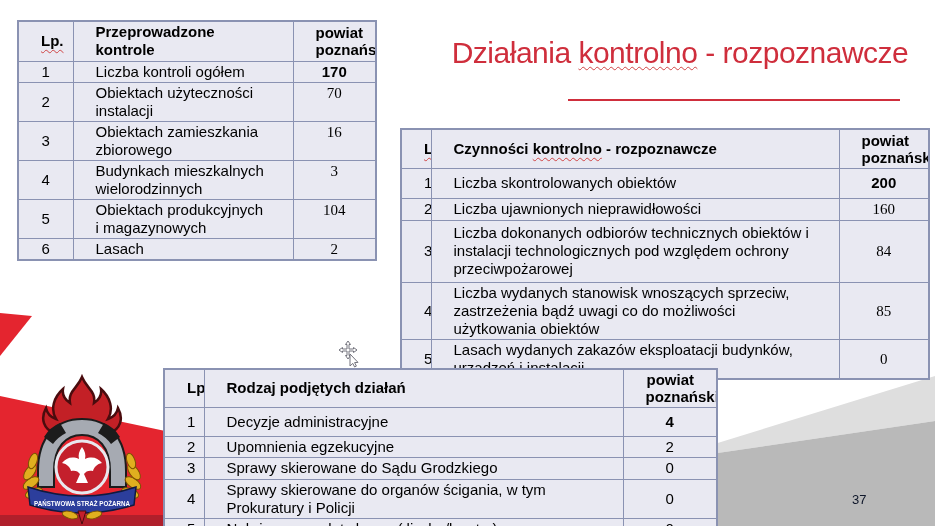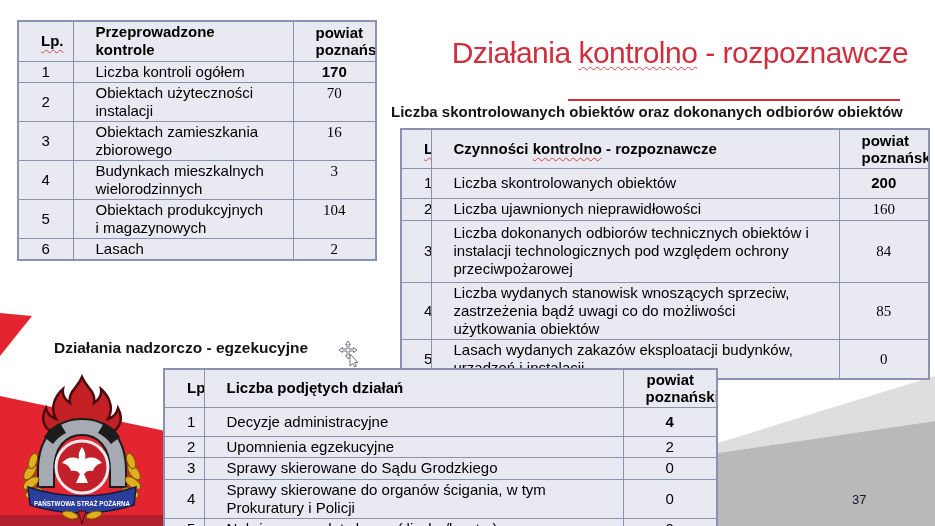--- a/index.html
+++ b/index.html
@@ -48,21 +48,20 @@
 <div class="page">
 
   <div class="bg bg-gray-light"></div>
   <div class="bg bg-gray-dark"></div>
   <div class="bg bg-tri-red"></div>
   <div class="bg bg-red-main"></div>
   <div class="bg bg-red-strip"></div>
 
   <div class="title"><span>Działania </span><span class="wavy">kontrolno</span><span> - rozpoznawcze</span></div>
   <div class="title-rule"></div>
-  <div class="subtitle">Liczba skontrolowanych obiektów oraz dokonanych odbiorów obiektów</div>
 
   <table class="sl" style="left:17px;top:20px;width:358px;">
     <colgroup>
         <col style="width:55px">
         <col style="width:220px">
         <col style="width:83px">
       </colgroup>
     <tbody>
         <tr class="hdr h40">
       <td class="no"><span class="wavy">Lp.</span></td>
@@ -135,38 +134,37 @@
       <td class="val">85</td>
     </tr>
     <tr class="h40">
       <td class="no">5</td>
       <td>Lasach wydanych zakazów eksploatacji budynków, urządzeń i instalacji</td>
       <td class="val">0</td>
     </tr>
   </tbody>
     </table>
 
-  <div class="section-label">Działania nadzorczo - egzekucyjne</div>
   <svg class="cursor" width="24" height="28" viewBox="0 0 24 28">
     <g fill="#ffffff" stroke="#5a5a66" stroke-width="1">
       <path d="M11 1 L13.5 4.5 H12 V9 H16.5 V7.5 L20 10 L16.5 12.5 V11 H12 V15.5 H13.5 L11 19 L8.5 15.5 H10 V11 H5.5 V12.5 L2 10 L5.5 7.5 V9 H10 V4.5 H8.5 Z"></path>
       <path d="M13 14 L13 26 L15.8 23.4 L17.6 27 L19.4 26.1 L17.6 22.6 L21 22.4 Z"></path>
     </g>
   </svg>
 
   <table class="sl" style="left:163px;top:368px;width:553px;">
     <colgroup>
         <col style="width:40px">
         <col style="width:419px">
         <col style="width:94px">
       </colgroup>
     <tbody>
         <tr class="hdr h32">
       <td class="no">Lp.</td>
-      <td>Liczba podjętych działań</td>
+      <td>Rodzaj podjętych działań</td>
       <td class="val">powiat poznański</td>
     </tr>
     <tr class="h29">
       <td class="no">1</td>
       <td>Decyzje administracyjne</td>
       <td class="val hl">4</td>
     </tr>
     <tr class="h21">
       <td class="no">2</td>
       <td>Upomnienia egzekucyjne</td>

